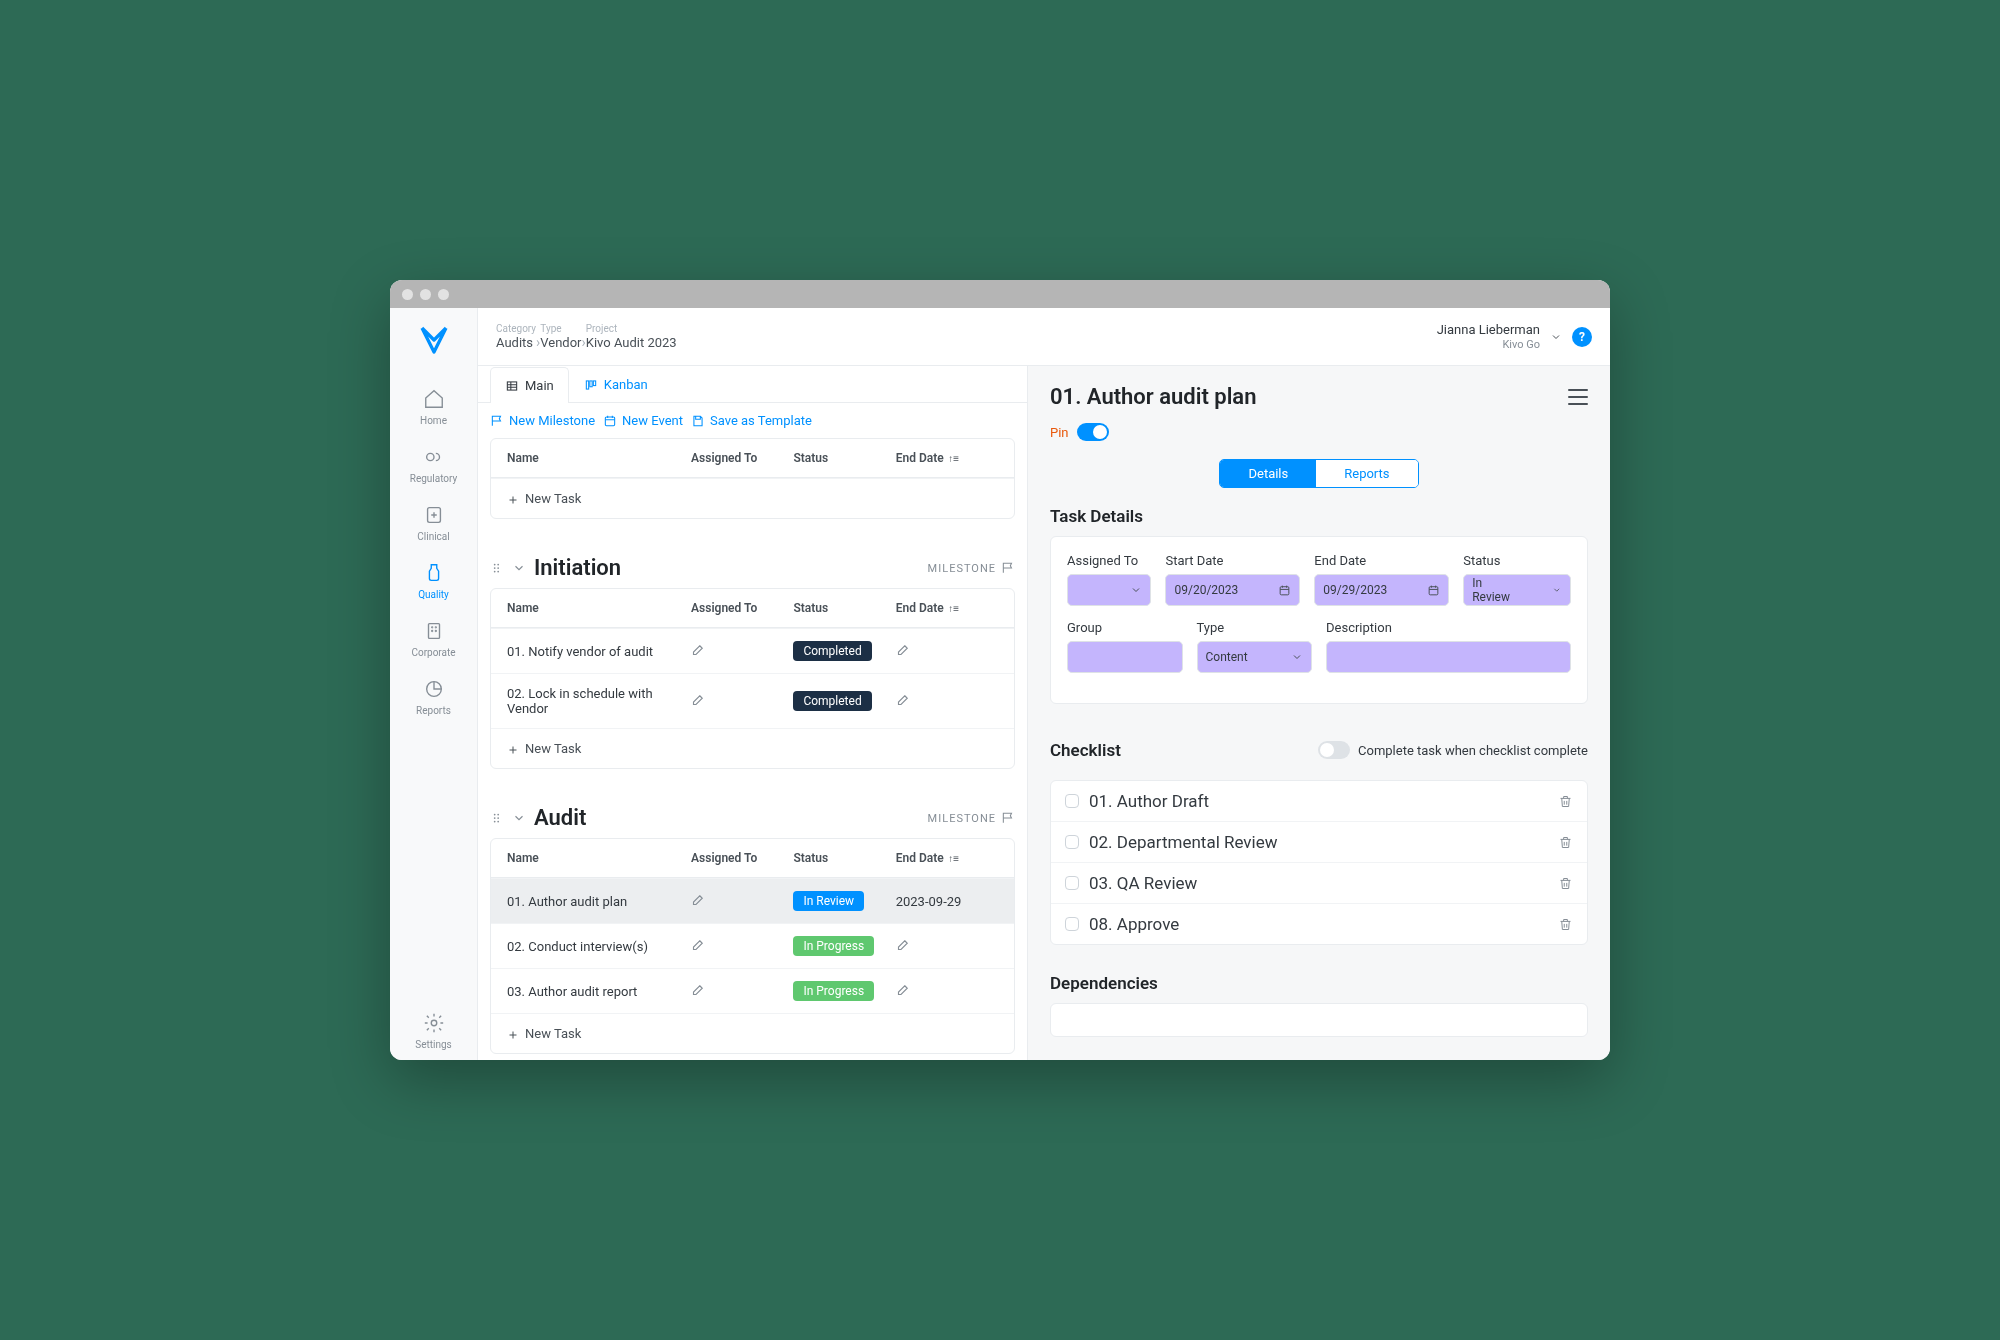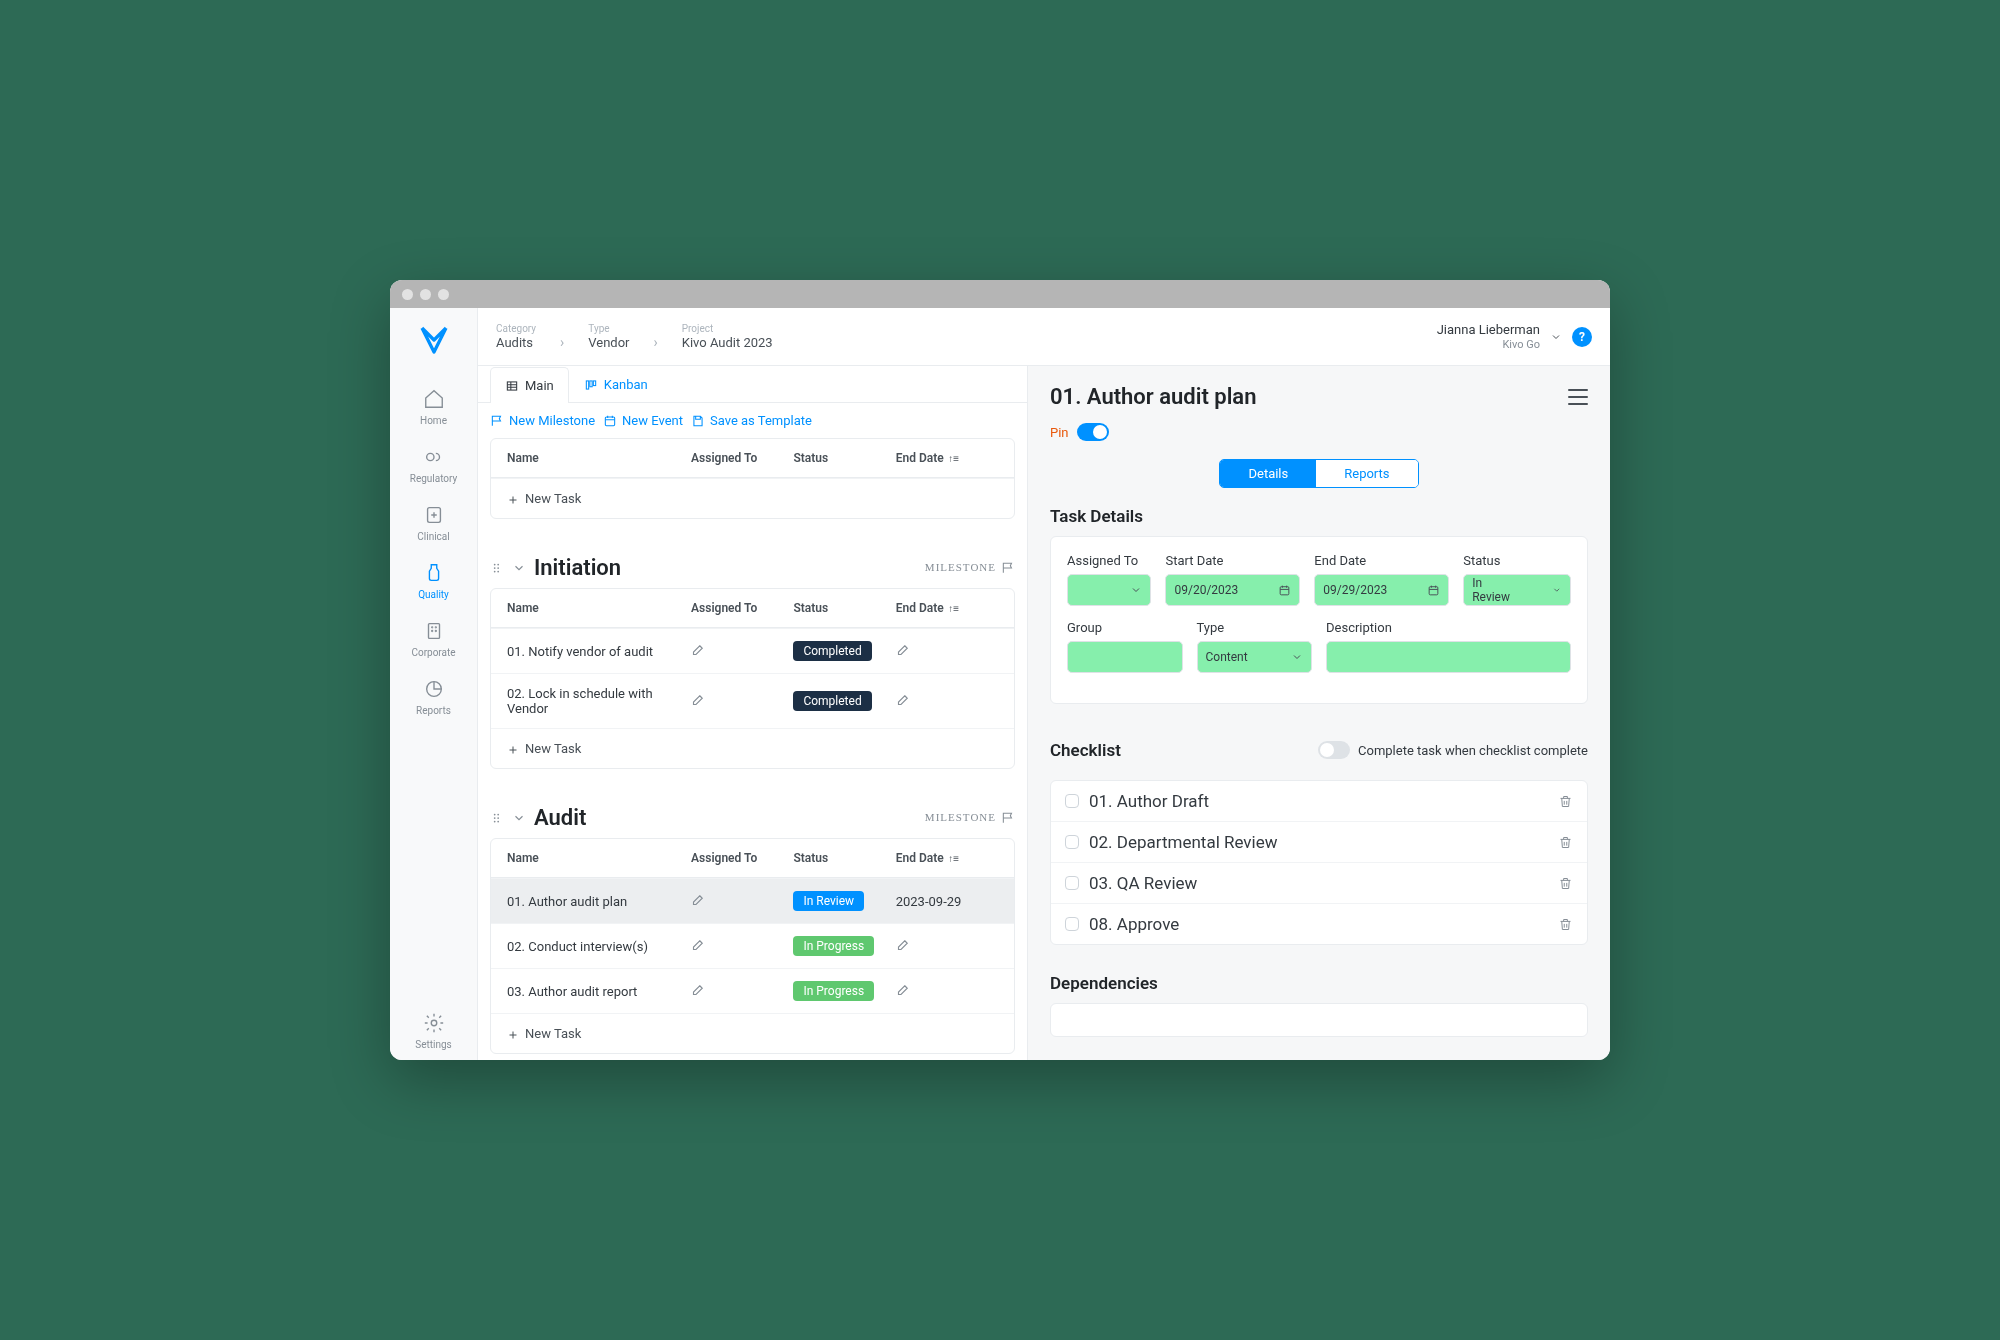--- a/index.html
+++ b/index.html
@@ -13,21 +13,21 @@
 .sidebar { width:88px; background:#f8f9fa; border-right:1px solid #e9ecef; display:flex; flex-direction:column; align-items:center; padding-top:14px; }
 .logo { width:36px; height:36px; margin-bottom:20px; color:#0091ff; }
 .nav-item { width:100%; padding:10px 0; display:flex; flex-direction:column; align-items:center; gap:5px; cursor:pointer; color:#868e96; font-size:10px; }
 .nav-item.active { color:#0091ff; }
 .nav-item svg { width:22px; height:22px; }
 .nav-spacer { flex:1; }
 
 
 .main { flex:1; display:flex; flex-direction:column; min-width:0; }
 .header { height:58px; border-bottom:1px solid #e9ecef; display:flex; align-items:center; padding:0 18px; background:#fff; }
-.crumbs { display:flex; align-items:flex-end; gap:24px; font-size:13px; }
+.crumbs { display:flex; align-items:flex-end; gap:0; font-size:13px; }
 .crumb { display:flex; flex-direction:column; line-height:1.2; }
 .crumb-label { font-size:10px; color:#adb5bd; }
 .crumb-value { color:#495057; font-size:13px; }
 .crumb-sep { color:#adb5bd; font-size:14px; }
 .header-right { margin-left:auto; display:flex; align-items:center; gap:10px; }
 .user { text-align:right; line-height:1.2; }
 .user-name { font-size:13px; color:#343a40; }
 .user-org { font-size:11px; color:#868e96; }
 .help-btn { width:20px; height:20px; background:#0091ff; border-radius:50%; color:#fff; display:inline-flex; align-items:center; justify-content:center; font-size:12px; font-weight:bold; }
 
@@ -50,21 +50,21 @@
 
 .panel { padding:0 12px 20px; }
 .table { border:1px solid #e9ecef; border-radius:6px; overflow:hidden; background:#fff; }
 .thead { display:grid; grid-template-columns: 1.8fr 1fr 1fr 1fr; padding:12px 16px; font-size:12px; font-weight:600; color:#495057; border-bottom:1px solid #e9ecef; }
 .trow { display:grid; grid-template-columns: 1.8fr 1fr 1fr 1fr; align-items:center; padding:12px 16px; font-size:13px; color:#343a40; border-top:1px solid #f1f3f5; }
 .trow.selected { background:#eceef0; }
 .newtask { display:flex; align-items:flex-end; gap:6px; padding:12px 16px; font-size:13px; color:#495057; cursor:pointer; border-top:1px solid #f1f3f5; }
 .newtask svg, .plus-icon{ width:12px;height:12px; }
 .section-header { display:flex; align-items:center; gap:8px; padding:16px 12px 8px; }
 .section-title { font-size:22px; font-weight:600; color:#212529; }
-.milestone-label { margin-left:auto; font-size:11px; color:#868e96; letter-spacing:1px; display:flex; align-items:flex-start; gap:5px;font-family:Liberation Serif, serif; }
+.milestone-label { margin-left:auto; font-size:11px; color:#868e96; letter-spacing:1px; display:flex; align-items:flex-end; gap:5px; }
 .drag-icon, .chevron-icon { width:14px;height:14px; color:#868e96; }
 .edit-icon { width:15px;height:15px; color:#868e96; cursor:pointer; }
 
 .sort-icon { font-size:10px; margin-left:2px; }
 
 .badge { display:inline-block; padding:3px 10px; border-radius:4px; font-size:12px; color:#fff; }
 .badge.completed { background:#1c2f45; }
 .badge.inreview { background:#0091ff; }
 .badge.inprogress { background:#5fc86f; }
 
@@ -80,21 +80,21 @@
 .toggle.off::after { left:2px; right:auto; }
 .seg { display:flex; justify-content:center; margin:18px 0; }
 .seg-container { display:inline-flex; border:1px solid #0091ff; border-radius:5px; overflow:hidden; font-size:13px; }
 .seg-btn { padding:6px 28px; color:#0091ff; cursor:pointer; background:#fff; }
 .seg-btn.active { background:#0091ff; color:#fff; }
 .section-h2 { font-size:17px; font-weight:600; color:#212529; margin:10px 0; }
 .card { background:#fff; border:1px solid #e9ecef; border-radius:6px; padding:16px; }
 .field-row { display:grid; grid-template-columns: repeat(4,1fr); gap:14px; margin-bottom:14px; }
 .field-row.three { grid-template-columns: repeat(4,1fr); }
 .field label { font-size:13px; color:#343a40; display:block; margin-bottom:6px; }
-.field .input { border:1px solid #dee2e6; border-radius:5px; height:32px; display:flex; align-items:center; justify-content:space-between; padding:0 8px; font-size:12px; color:#343a40; background:#86efac;gap:40px; }
+.field .input { border:1px solid #dee2e6; border-radius:5px; height:32px; display:flex; align-items:center; justify-content:space-between; padding:0 8px; font-size:12px; color:#343a40; background:#c4b5fd;gap:40px; }
 .chev { width:12px;height:12px;color:#495057; }
 .cal-icon { width:13px;height:13px;color:#495057; }
 .checklist-header { display:flex; align-items:center; margin-top:26px; }
 .chk-option { margin-left:auto; display:flex; align-items:center; gap:8px; font-size:13px; color:#343a40; }
 .checklist { background:#fff; border:1px solid #e9ecef; border-radius:6px; margin-top:10px; }
 .chk-item { display:flex; align-items:center; padding:10px 14px; font-size:17px; color:#343a40; border-bottom:1px solid #f1f3f5; gap:10px; }
 .chk-item:last-child { border-bottom:none; }
 .chk-box { width:14px;height:14px;border:1.5px solid #ced4da;border-radius:4px; }
 .trash-icon { width:15px;height:15px;color:#868e96;margin-left:auto;cursor:pointer; }
 .deps { margin-top:28px; }

